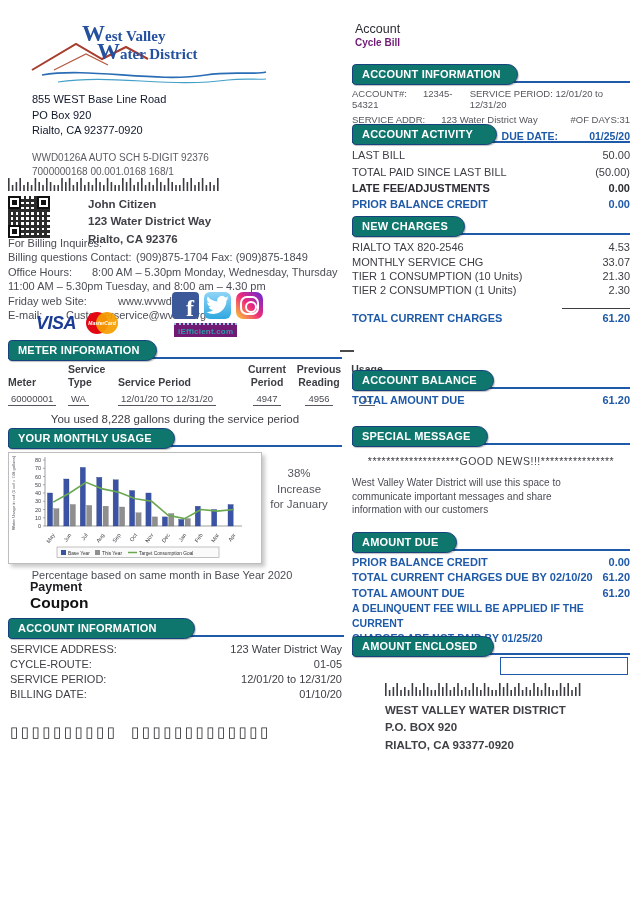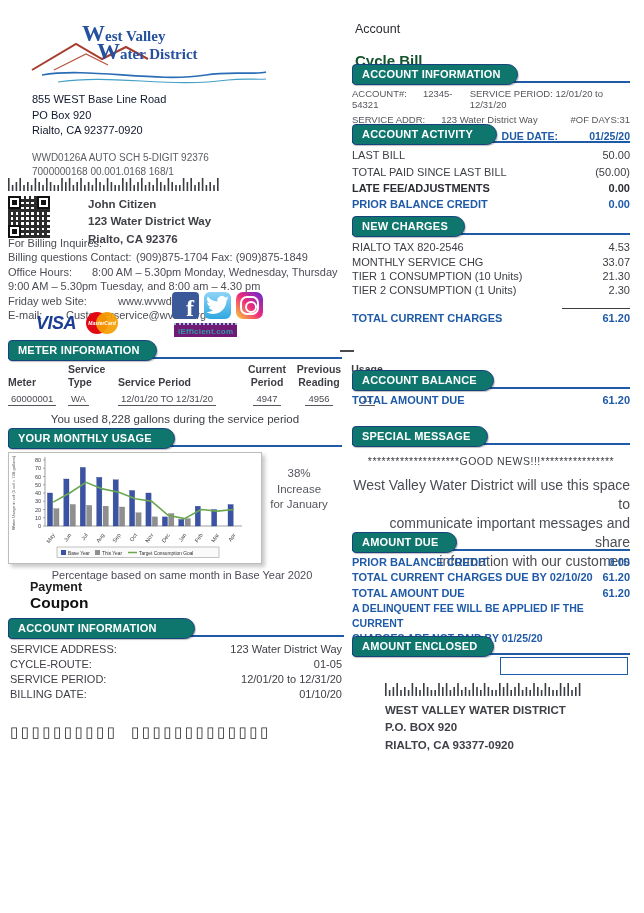--- a/index.html
+++ b/index.html
@@ -79,28 +79,28 @@
   .chart-footnote{text-align:center;font-size:11px;color:#4b4d55;}
 
   
   .coupon-title1{font-size:12.5px;font-weight:bold;color:#1c1c1e;}
   .coupon-title2{font-size:15.5px;font-weight:bold;color:#111;}
   .coupon-rows .row{font-size:11px;padding:1.6px 0;}
   .coupon-boxes{font-size:15px;letter-spacing:2.5px;color:#2e2e32;}
 
   
   .acct-label{font-size:12.5px;color:#2b2d33;}
-  .bill-type{font-size:15px;font-weight:bold;color:#14532d;margin-top:16px;}
+  .bill-type{font-size:10px;font-weight:bold;color:#701a75;margin-top:1px;}
   .mini{font-size:9.5px;color:#55565c;}
   .mini-row{display:flex;justify-content:space-between;margin:4.5px 0;}
   .gap-l{margin-left:16px;}
   .total-row{margin-top:8px;}
   .total-row .val{border-top:1.2px solid #3c3e44;padding-top:3px;min-width:68px;}
   .stars{font-size:10.5px;color:#3f4147;text-align:center;letter-spacing:.5px;}
-  .msg{font-size:14px;color:#4b4d55;text-align:right;line-height:1.35;}
+  .msg{font-size:10px;color:#4b4d55;text-align:left;line-height:1.35;}
   .note{font-size:10.5px;line-height:1.45;}
   .enclosed-box{position:absolute;right:2px;top:21px;width:118px;height:16px;
                 border:1.6px solid #1f5aa8;background:#fff;font-size:11px;padding:0 4px;}
   .remit{font-size:11.5px;font-weight:bold;color:#3f4147;line-height:1.5;}
   .fold-mark{background:#4a4a4a;}
 </style>
 </head>
 <body>
 
 <div class="page">
@@ -201,21 +201,21 @@
   </div>
 
   <div class="abs billing" style="left:8px;top:236px;width:330px;">
     <div class="bl">For Billing Inquires:</div>
     <div class="bl">
       <span class="lab-contact">Billing questions Contact:</span><span>(909)875-1704 Fax: (909)875-1849</span>
     </div>
     <div class="bl">
       <span class="lab-hours">Office Hours:</span><span>8:00 AM – 5.30pm Monday, Wednesday, Thursday</span>
     </div>
-    <div class="bl hours2">9:00 AM – 5.30pm Tuesday, and 8:00 am – 4.30 pm</div>
+    <div class="bl hours2">11:00 AM – 5.30pm Tuesday, and 8:00 am – 4.30 pm</div>
     <div class="bl">
       <span class="lab-web">Friday web Site:</span><span>www.wvwd.org</span>
     </div>
     <div class="bl">
       <span class="lab-mail">E-mail:</span><span>Customerservice@wvwd.org</span>
     </div>
   </div>
 
   <div class="abs cards" style="left:36px;top:310px;">
     <span class="visa">VISA</span>
@@ -347,21 +347,21 @@
         <line x1="119" y1="99.5" x2="128" y2="99.5" stroke="#6aa84f" stroke-width="1.5"></line>
         <text x="130" y="101.8" font-size="4.8" fill="#333">Target Consumption Goal</text>
       </svg></div>
 
   <div class="abs increase-note" style="left:258px;top:466px;width:82px;">
     <div>38%</div>
     <div>Increase</div>
     <div>for January</div>
   </div>
 
-  <div class="abs chart-footnote" style="left:22px;top:569px;width:320px;">Percentage based on same month in Base Year 2020</div>
+  <div class="abs chart-footnote" style="left:2px;top:569px;width:320px;">Percentage based on same month in Base Year 2020</div>
 
   <div class="abs" style="left:30px;top:580px;">
     <div class="coupon-title1">Payment</div>
     <div class="coupon-title2">Coupon</div>
   </div>
 
   <div class="abs" style="left:8px;top:618px;width:336px;">
     <div class="sec-head">
       <span class="tab" style="min-width:160px;">ACCOUNT INFORMATION</span>
     </div>

